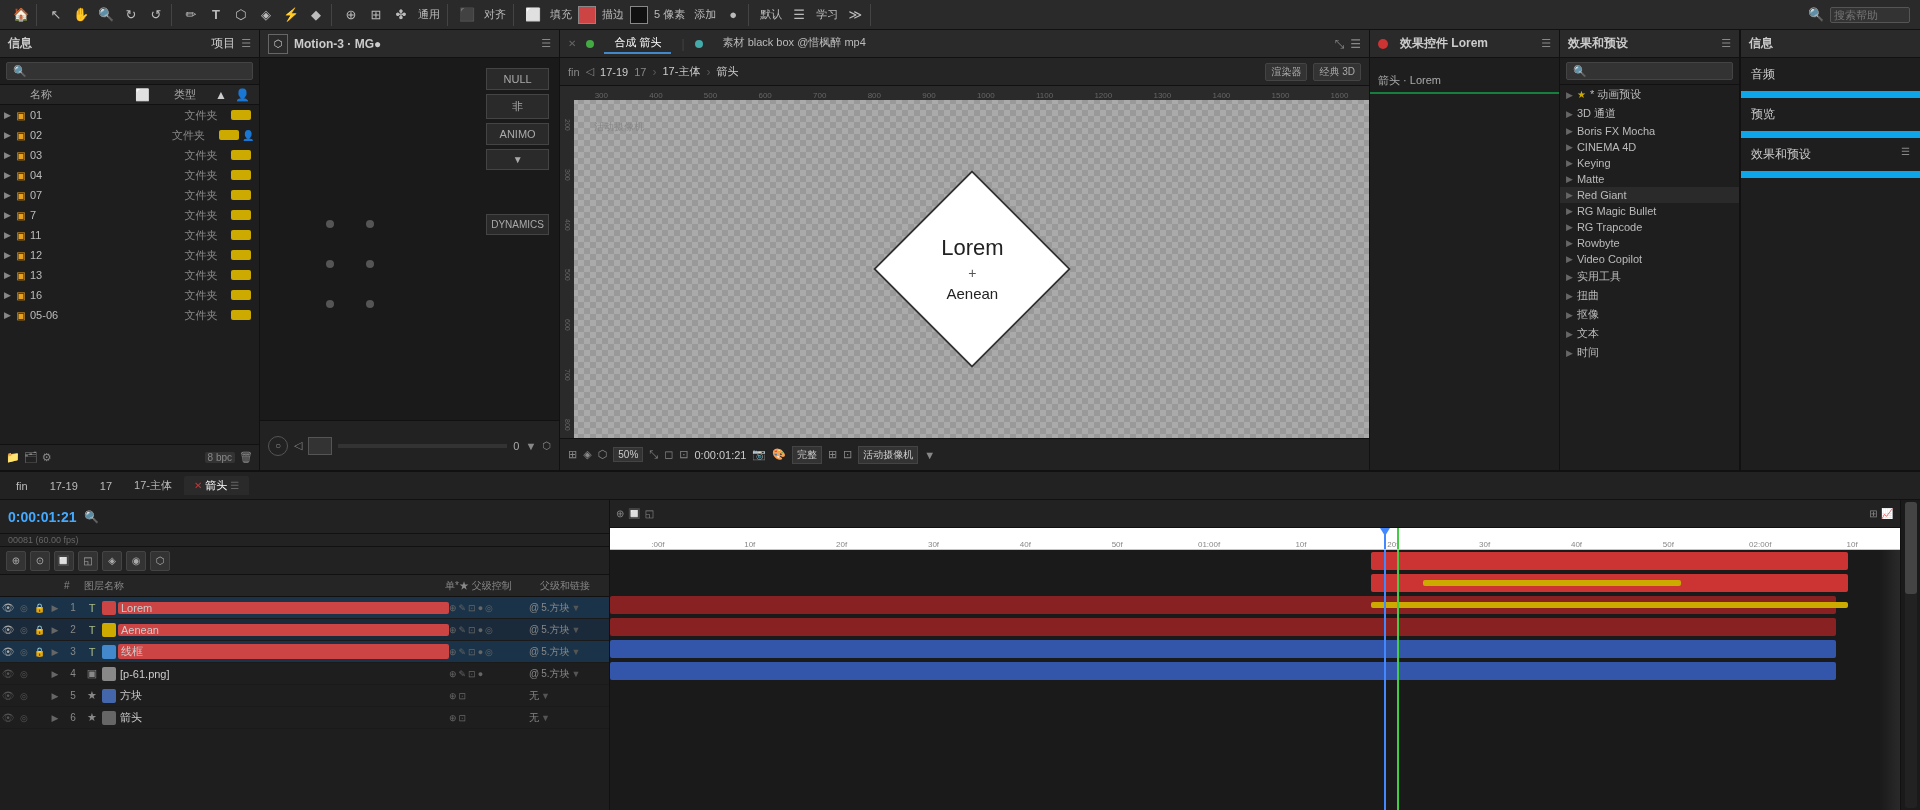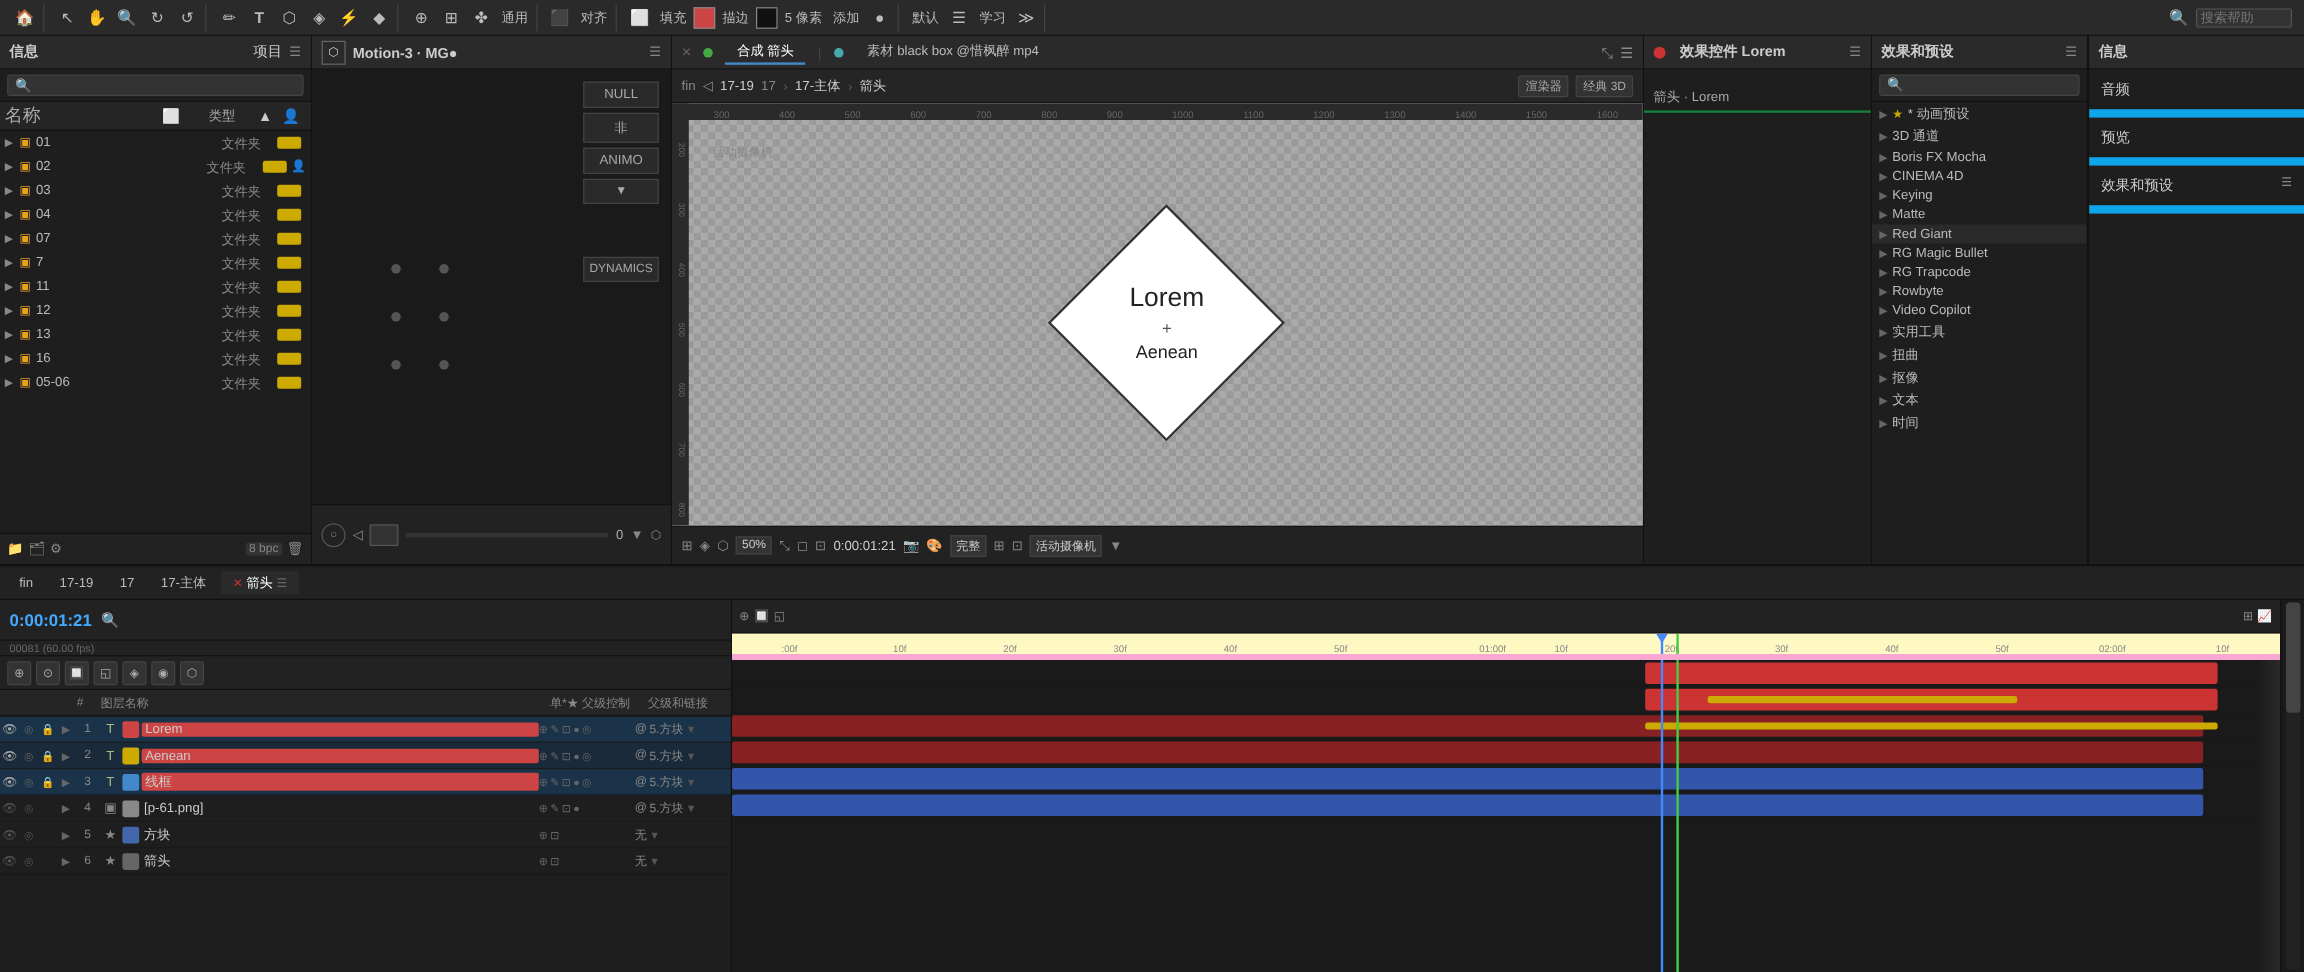--- a/index.html
+++ b/index.html
@@ -119,21 +119,21 @@
       padding: 2px 6px; font-size: 11px; border-radius: 2px;
     }
 
     .project-table-header {
       display: flex;
       background: #252525;
       border-bottom: 1px solid #111;
       padding: 2px 4px;
       align-items: center;
     }
-    .col-name { flex: 1; color: #aaa; font-size: 15px; }
+    .col-name { flex: 1; color: #aaa; font-size: 11px; margin-left: 26px; }
     .col-type { width: 60px; color: #aaa; font-size: 11px; text-align: center; }
 
     .project-list {
       flex: 1;
       overflow-y: auto;
     }
     .project-row {
       display: flex;
       align-items: center;
       padding: 1px 4px;
@@ -414,21 +414,21 @@
       height: 22px;
       display: flex;
       align-items: center;
       padding: 0 4px;
       border-bottom: 1px solid #111;
       font-size: 10px;
       color: #888;
       flex-shrink: 0;
     }
     .lh-name { flex: 1; }
-    .lh-type { width: 80px; text-align: right; margin-left: 12px; }
+    .lh-type { width: 80px; text-align: left; margin-left: 12px; }
     .lh-parent { width: 80px; text-align: center; }
 
     .layer-list {
       flex: 1;
       overflow-y: auto;
     }
     .layer-row {
       display: flex;
       align-items: center;
       height: 22px;
@@ -461,26 +461,26 @@
     .timeline-header {
       background: #222;
       height: 28px;
       display: flex;
       align-items: center;
       padding: 0 6px;
       border-bottom: 1px solid #111;
       flex-shrink: 0;
     }
     .timeline-ruler {
-      background: #fef9c3;
+      background: #ffffff;
       height: 22px;
       position: relative;
       overflow: hidden;
       flex-shrink: 0;
-      border-bottom: 5px solid #f9a8d4;
+      border-bottom: 1px solid #f9a8d4;
     }
     .timeline-tracks {
       flex: 1;
       position: relative;
       overflow-x: hidden;
     }
     .track-row {
       height: 22px;
       position: relative;
       border-bottom: 1px solid #1a1a1a;
@@ -1193,21 +1193,21 @@
       </div>
 
       <div class="timeline-ruler" style="position:relative;">
         <div style="display:flex;width:100%;height:100%;align-items:flex-end;padding:0 2px;">
           <div style="flex:1;text-align:center;font-size:8px;color:#888;">:00f</div>
           <div style="flex:1;text-align:center;font-size:8px;color:#888;">10f</div>
           <div style="flex:1;text-align:center;font-size:8px;color:#888;">20f</div>
           <div style="flex:1;text-align:center;font-size:8px;color:#888;">30f</div>
           <div style="flex:1;text-align:center;font-size:8px;color:#888;">40f</div>
           <div style="flex:1;text-align:center;font-size:8px;color:#888;">50f</div>
-          <div style="flex:1;text-align:right;font-size:8px;color:#888;">01:00f</div>
+          <div style="flex:1;text-align:center;font-size:8px;color:#888;">01:00f</div>
           <div style="flex:1;text-align:center;font-size:8px;color:#888;">10f</div>
           <div style="flex:1;text-align:center;font-size:8px;color:#888;">20f</div>
           <div style="flex:1;text-align:center;font-size:8px;color:#888;">30f</div>
           <div style="flex:1;text-align:center;font-size:8px;color:#888;">40f</div>
           <div style="flex:1;text-align:center;font-size:8px;color:#888;">50f</div>
           <div style="flex:1;text-align:center;font-size:8px;color:#888;">02:00f</div>
           <div style="flex:1;text-align:center;font-size:8px;color:#888;">10f</div>
         </div>
 
         <div style="position:absolute;top:0;bottom:0;left:60%;width:2px;background:#4488ff;z-index:10;">

